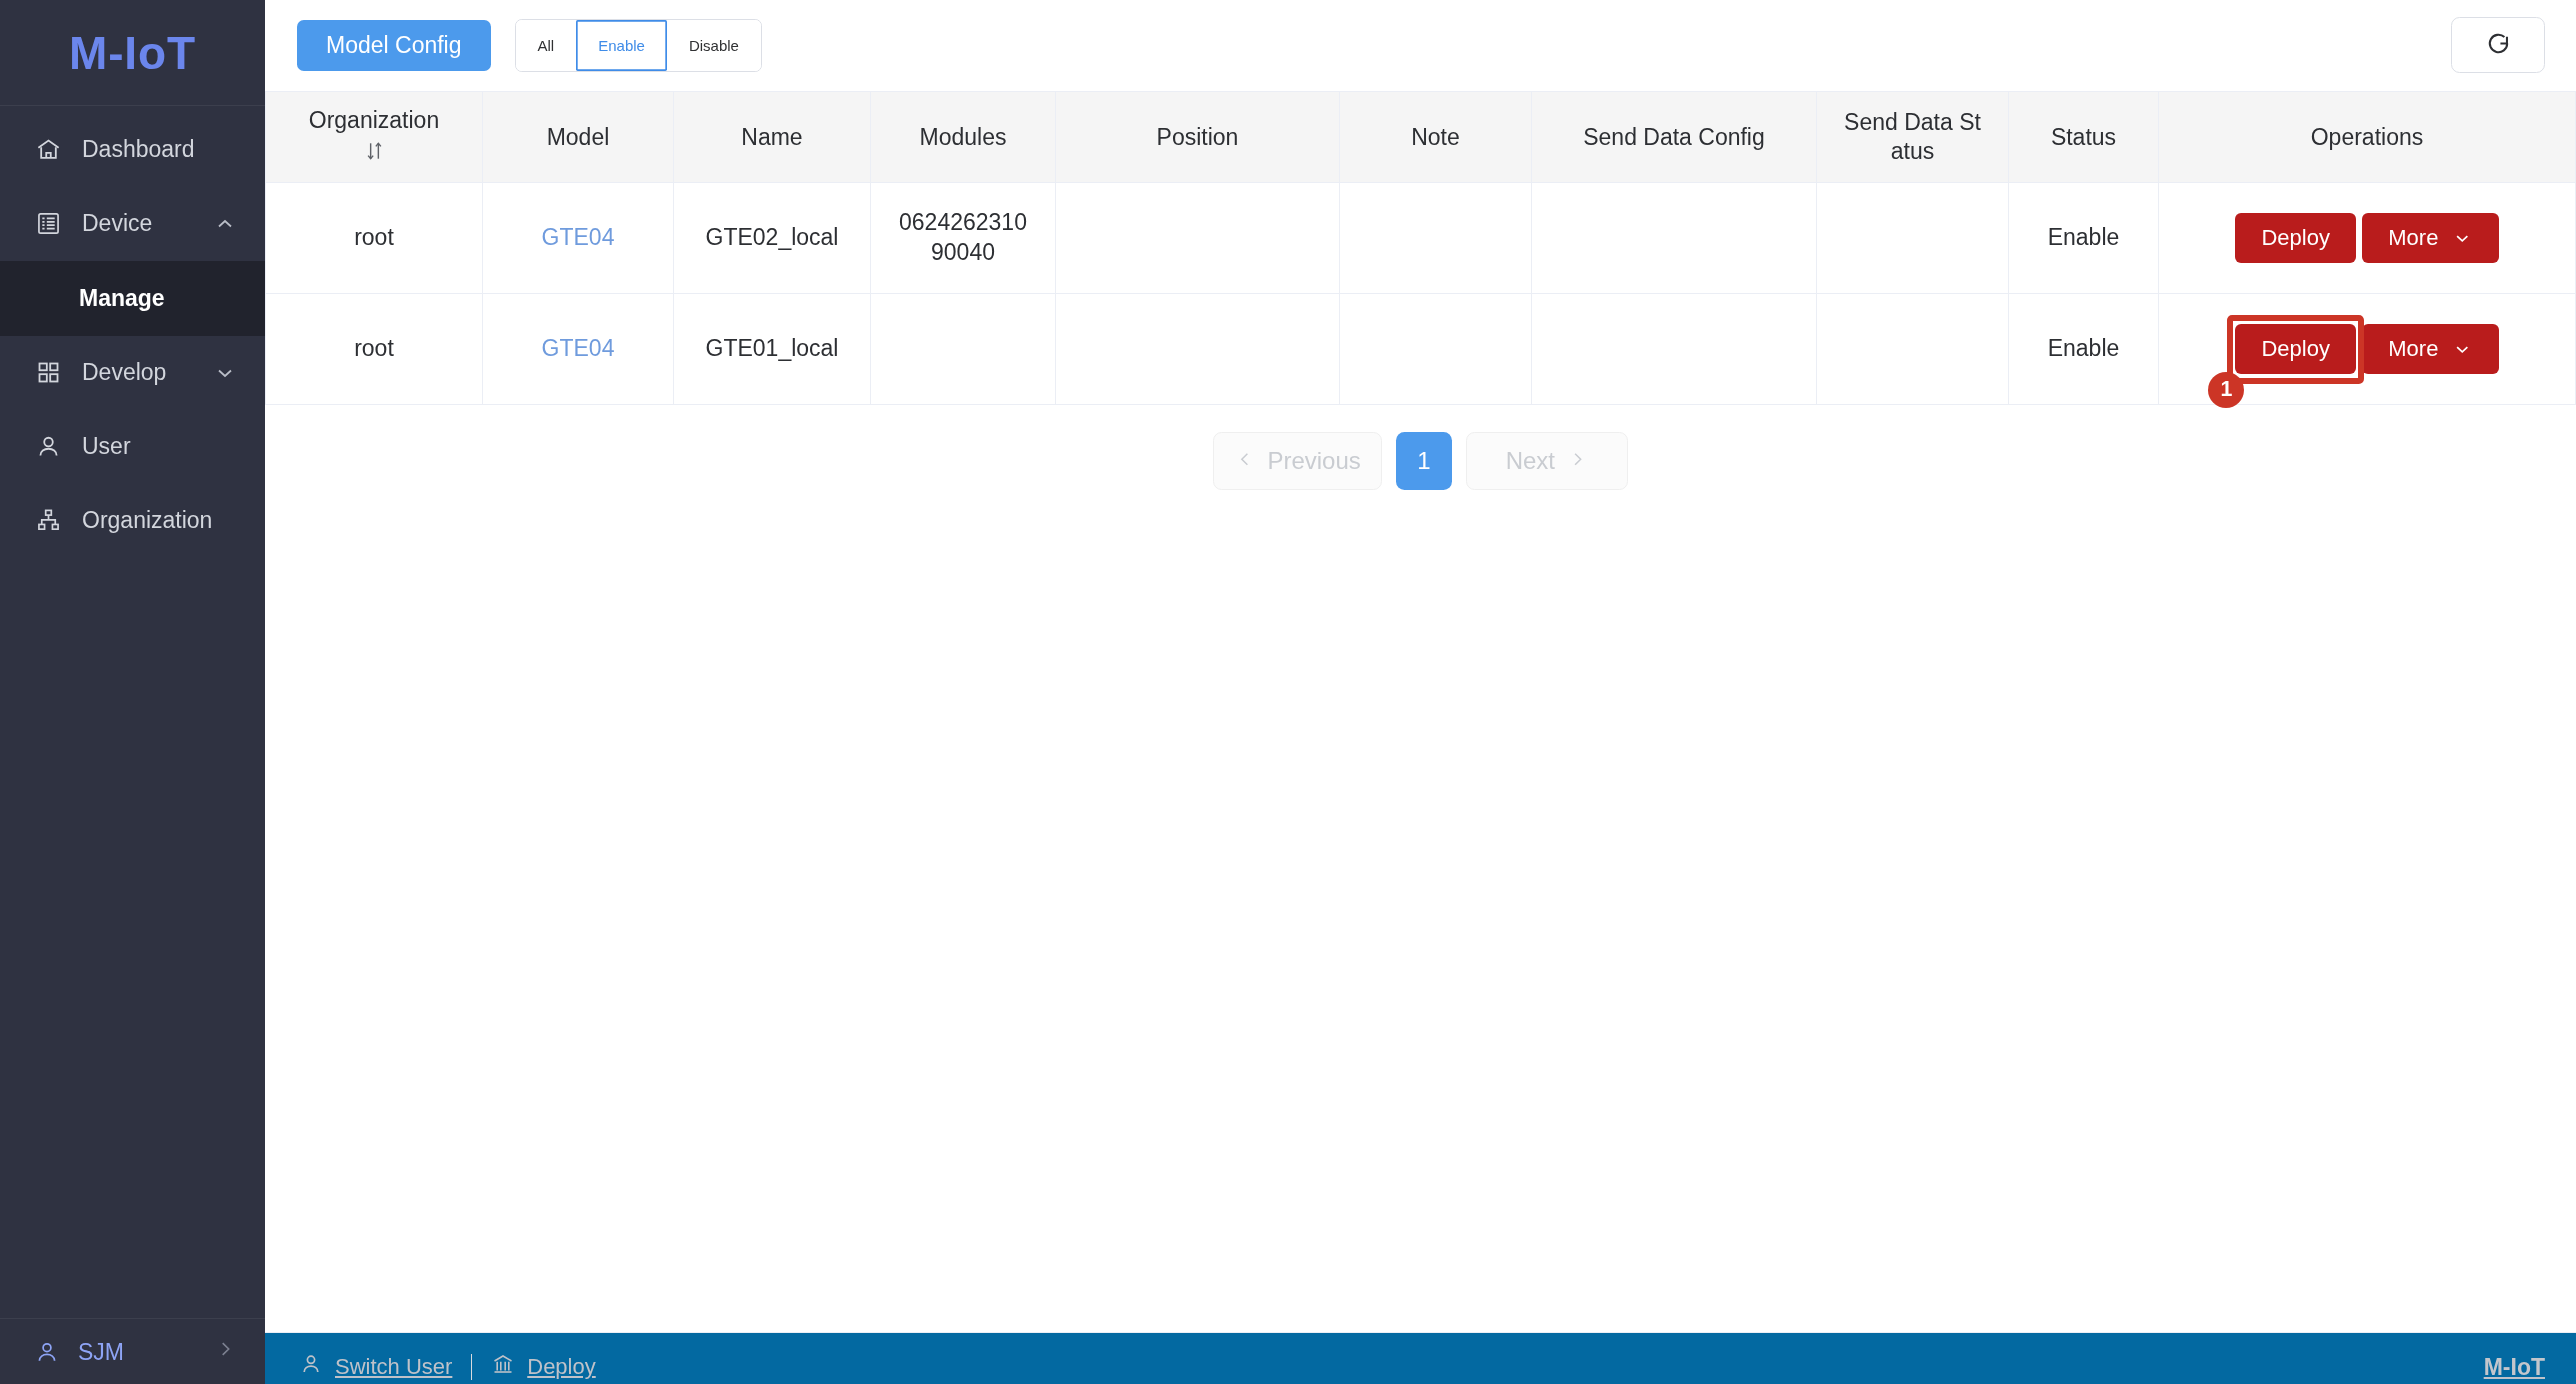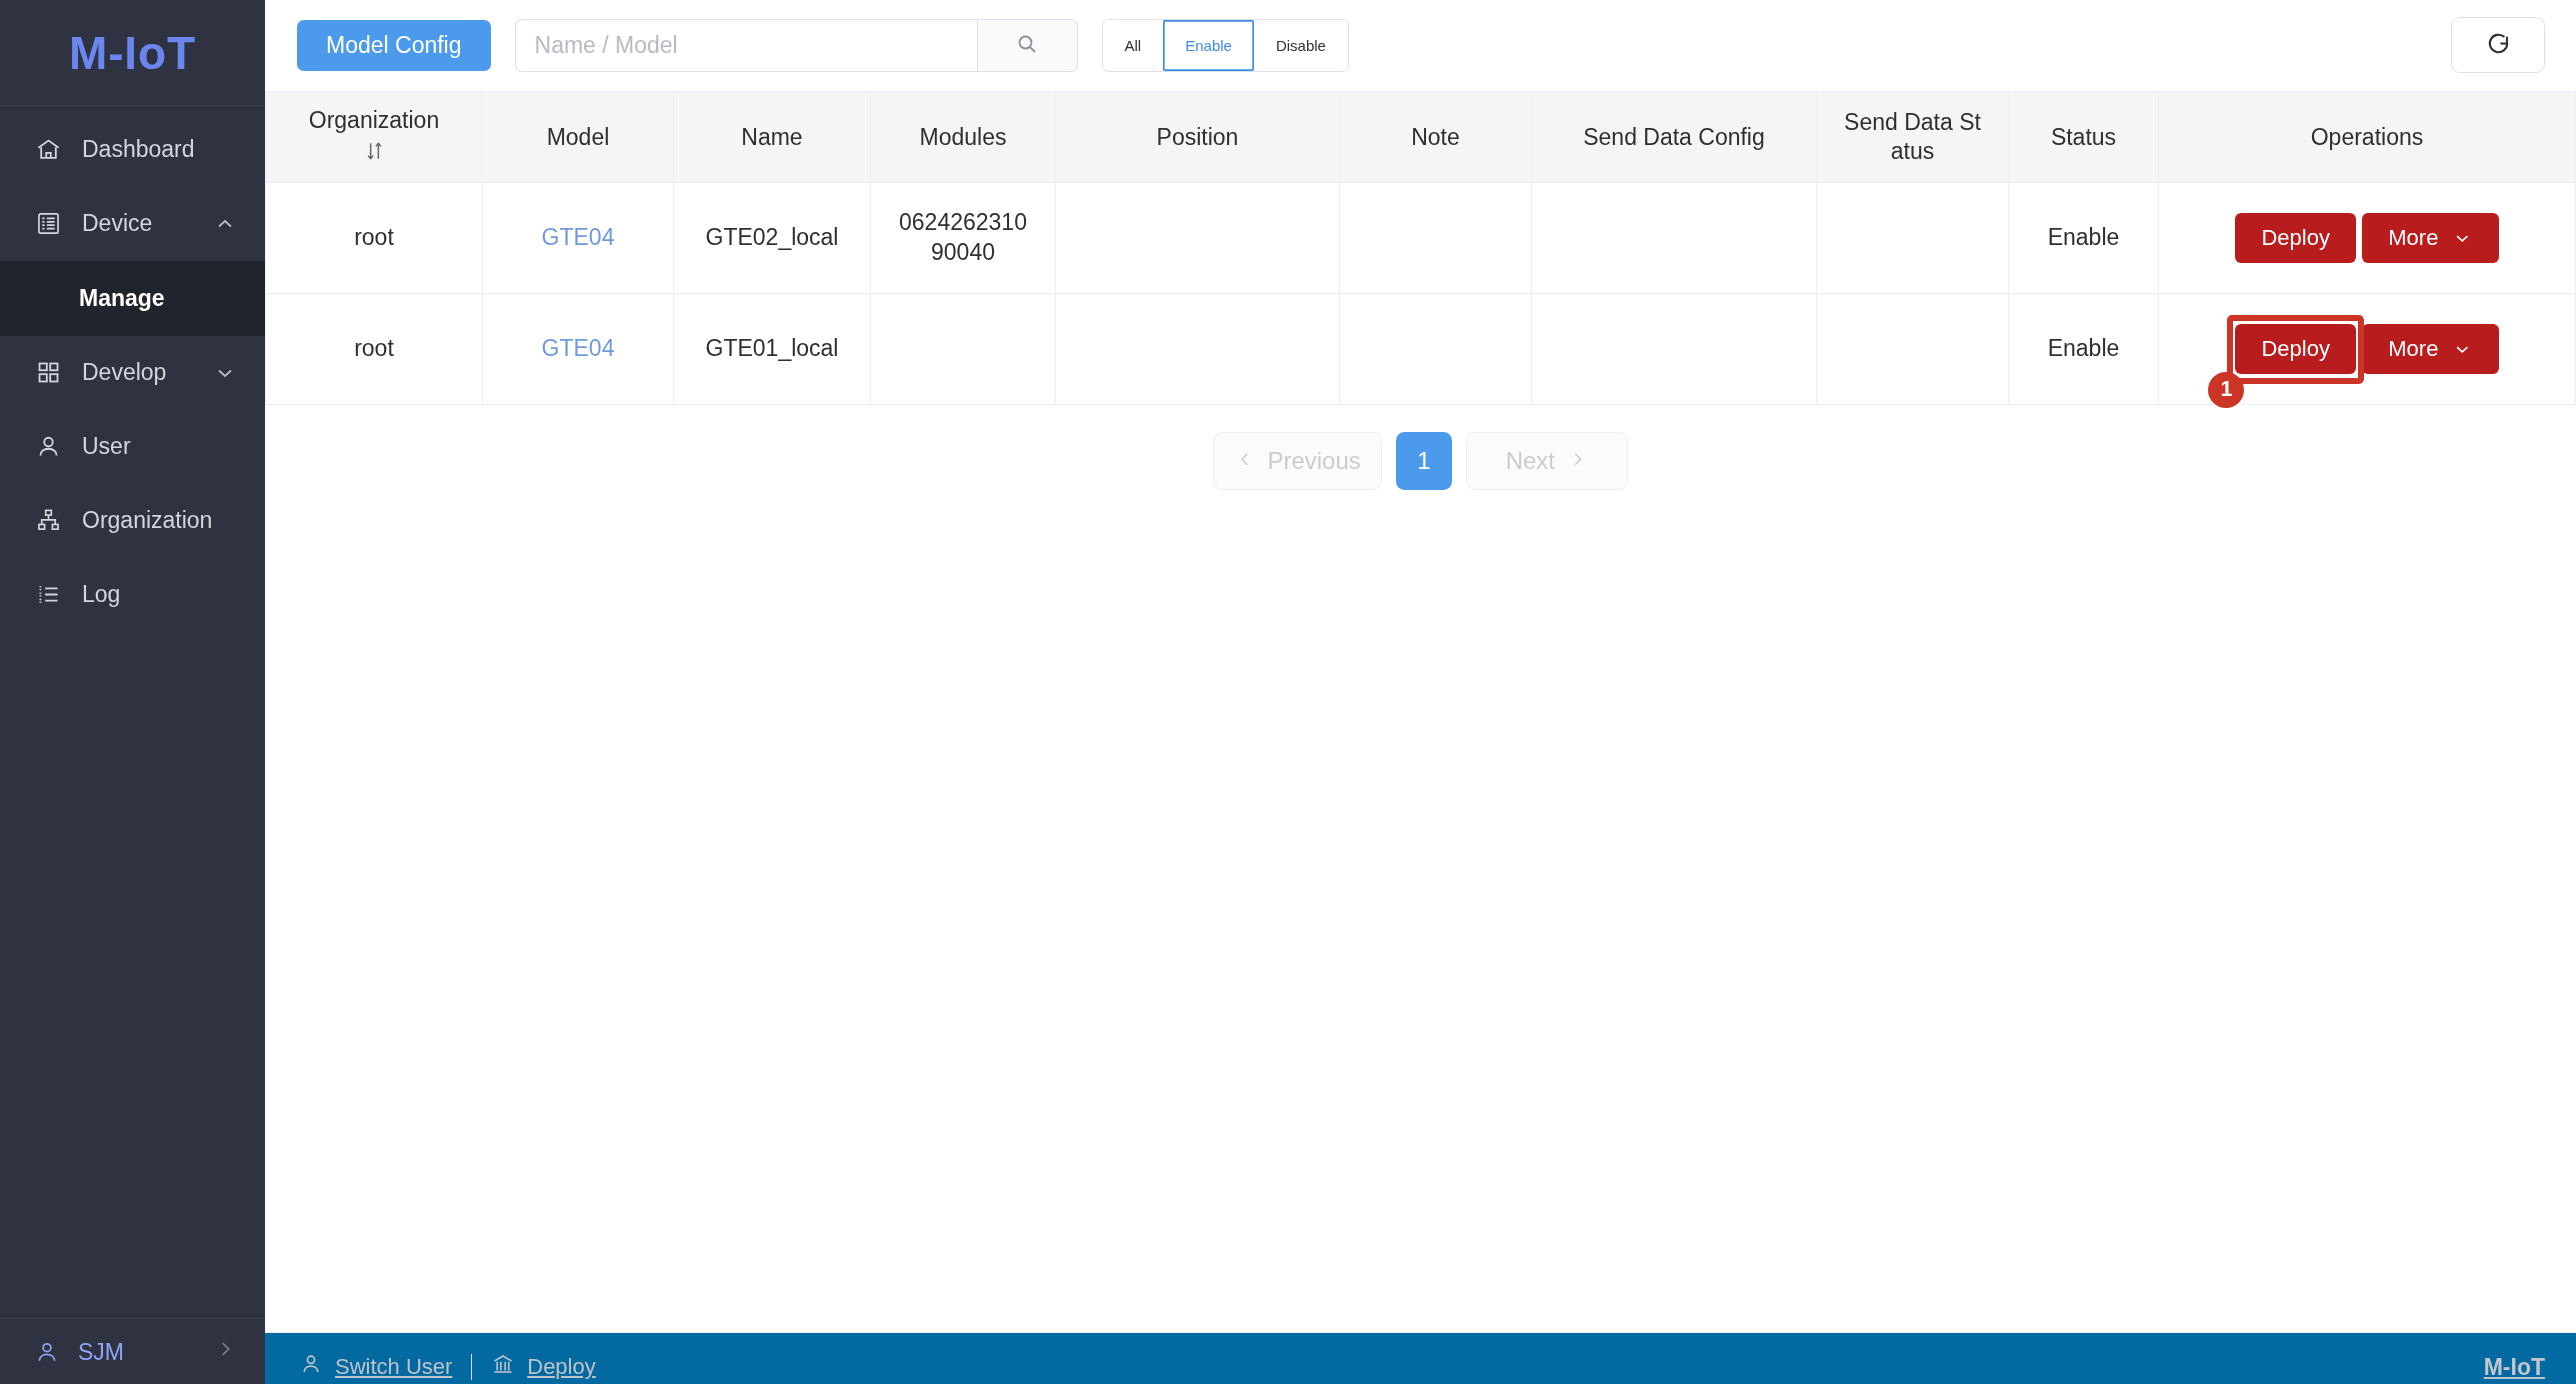--- a/index.html
+++ b/index.html
@@ -284,29 +284,20 @@
           <svg viewBox="0 0 24 24" fill="none" stroke="#d3d6dd" stroke-width="1.5">
             <rect x="9.5" y="3" width="5" height="4.2"></rect>
             <rect x="3.5" y="15.5" width="5" height="4.2"></rect>
             <rect x="15.5" y="15.5" width="5" height="4.2"></rect>
             <path d="M12 7.2v4.3M6 15.5v-4h12v4"></path>
           </svg>
         </span>
         <span class="label">Organization</span>
       </div>
 
-      <div class="nav-item">
-        <span class="ico">
-          <svg viewBox="0 0 24 24" fill="none" stroke="#d3d6dd" stroke-width="1.6">
-            <path d="M9 6.5h11M9 12h11M9 17.5h11"></path>
-            <path d="M4 5.2h1.6M4 7.6h1.6M4 10.8h1.6M4 13.2h1.6M4 16.4h1.6M4 18.8h1.6" stroke-width="1.2"></path>
-          </svg>
-        </span>
-        <span class="label">Log</span>
-      </div>
 
     </nav>
 
     <div class="user-row">
       <span class="ico">
         <svg viewBox="0 0 24 24" fill="none" stroke="#8ea4f5" stroke-width="1.6">
           <circle cx="12" cy="8" r="3.6"></circle>
             <path d="M5 20c0-3.6 3.2-5.8 7-5.8s7 2.2 7 5.8"></path>
         </svg>
       </span>
@@ -317,31 +308,20 @@
           </svg>
       </span>
     </div>
   </aside>
 
   <section class="main">
 
     <div class="toolbar">
       <button class="btn-primary">Model Config</button>
 
-      <div class="search-group">
-        <input class="search-input" type="text" value="" placeholder="Name / Model" style="">
-        <button class="search-btn">
-          <span>
-            <svg viewBox="0 0 24 24" fill="none" stroke="#8c9099" stroke-width="1.8">
-              <circle cx="10.5" cy="10.5" r="6"></circle>
-                <path d="M15 15.2 20 20"></path>
-            </svg>
-          </span>
-        </button>
-      </div>
 
       <div class="seg-group">
         <div class="seg">All</div>
         <div class="seg active">Enable</div>
         <div class="seg">Disable</div>
       </div>
 
       <button class="refresh-btn">
         <span>
           <svg viewBox="0 0 24 24" fill="none" stroke="#2d2f33" stroke-width="1.7">

